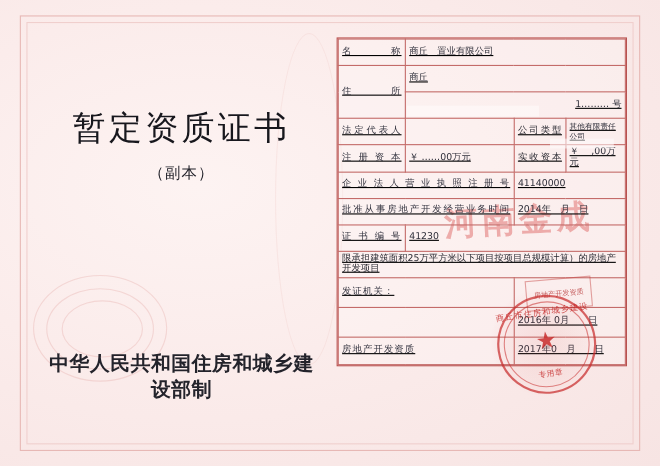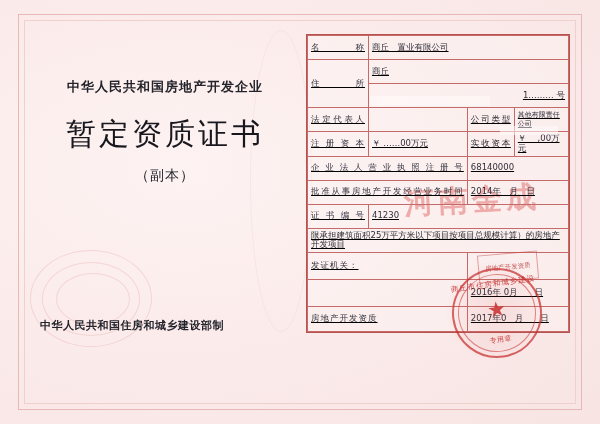--- a/index.html
+++ b/index.html
@@ -44,22 +44,22 @@
     color:#23232b;
   }
   .main-title{
     margin-top:18px;font-size:30px;font-weight:normal;letter-spacing:3px;
     color:#17171d;
   }
   .sub-title{
     margin-top:12px;font-size:14px;color:#23232b;letter-spacing:1px;
   }
   .issuer{
-    position:absolute;left:40px;top:318px;width:250px;
-    font-size:11px;font-weight:bold;color:#23232b;letter-spacing:.5px;
+    position:absolute;left:40px;top:318px;width:250px;text-align:center;
+    font-size:18px;font-weight:bold;color:#23232b;letter-spacing:.5px;
   }
 
   
   .form{
     position:absolute;left:306px;top:34px;width:262px;
     border:1px solid #b9514f;
     border-collapse:collapse;
     background:rgba(255,255,255,0.22);
     text-decoration:underline;
   }
@@ -150,21 +150,20 @@
 
   <div class="border-outer"></div>
   <div class="border-inner"></div>
 
   <div class="ring r1"></div>
   <div class="ring r2"></div>
   <div class="ring r3"></div>
   <div class="ring r4"></div>
 
   <div class="left-block">
-    <div class="lead-title">中华人民共和国房地产开发企业</div>
     <div class="main-title">暂定资质证书</div>
     <div class="sub-title">（副本）</div>
   </div>
 
   <div class="issuer">中华人民共和国住房和城乡建设部制</div>
 
   <div class="watermark">河南金成</div>
 
   <div class="form">
     <table>
@@ -187,21 +186,21 @@
         <td class="val" style="font-size:7px;">其他有限责任公司</td>
       </tr>
       <tr>
         <td class="lab">注册资本</td>
         <td class="val money">￥ ……00万元</td>
         <td class="lab2">实收资本</td>
         <td class="val money">￥　 ,00万元</td>
       </tr>
       <tr>
         <td class="lab" colspan="2" style="text-align-last:justify;">企业法人营业执照注册号</td>
-        <td class="val" colspan="2">68140000</td>
+        <td class="val" colspan="2">41140000</td>
       </tr>
       <tr>
         <td class="lab" colspan="2" style="text-align-last:justify;">批准从事房地产开发经营业务时间</td>
         <td class="val" colspan="2">2014年　月　日</td>
       </tr>
       <tr>
         <td class="lab">证书编号</td>
         <td class="val" colspan="3">41230</td>
       </tr>
       <tr>

